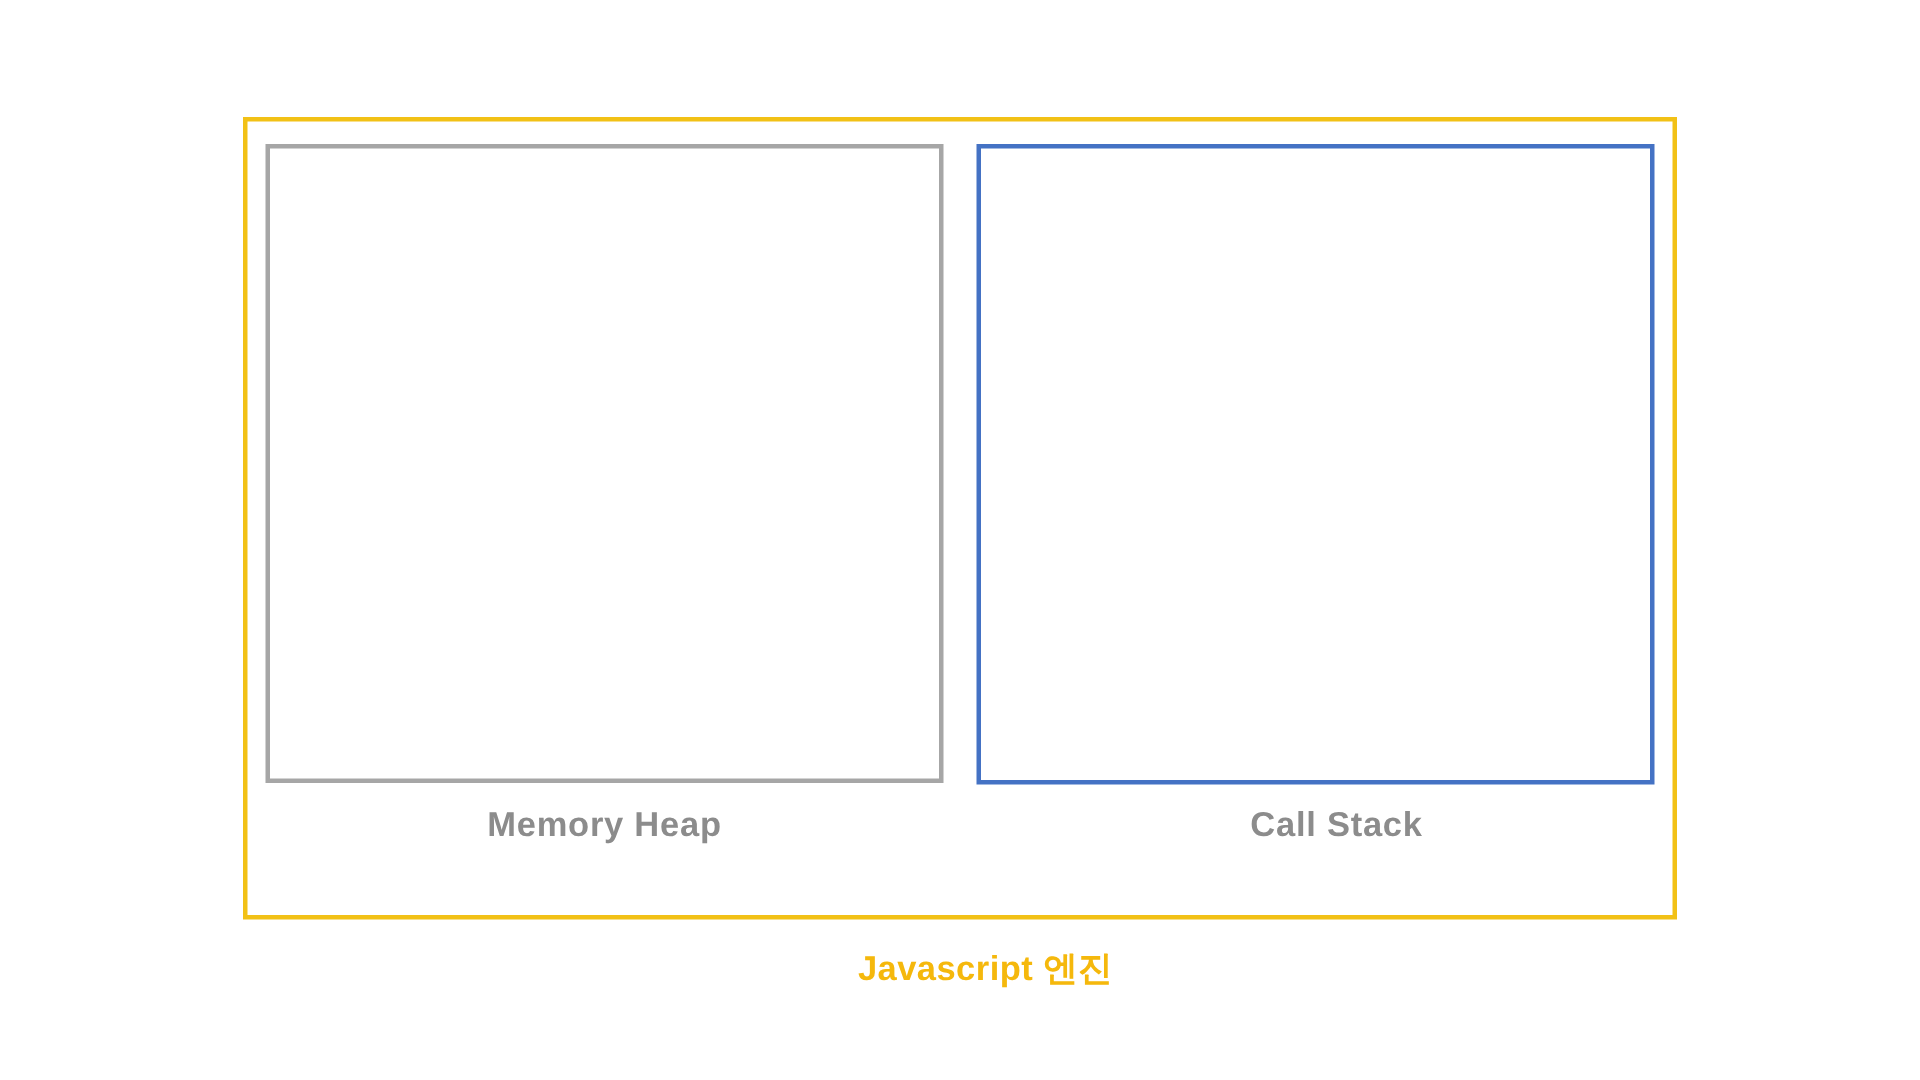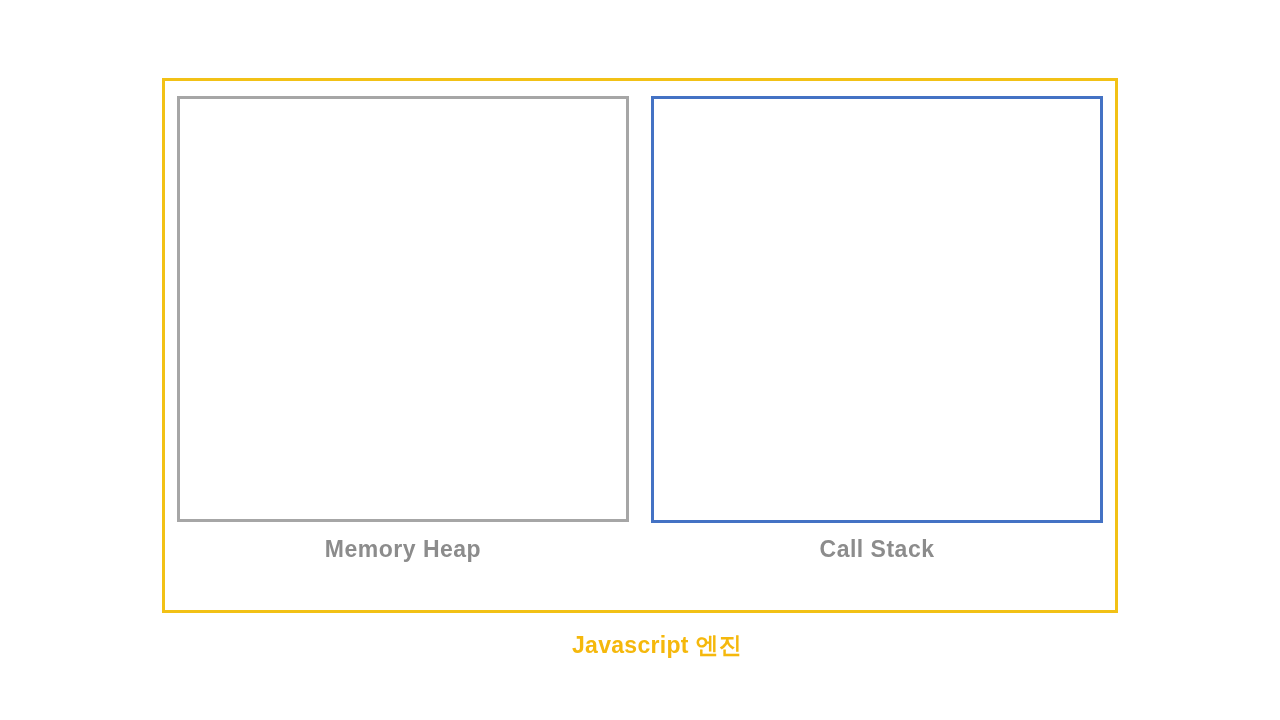--- a/index.html
+++ b/index.html
@@ -50,21 +50,21 @@
     top: 536px;
     width: 452px;
     text-align: center;
     font-size: 23px;
     font-weight: 700;
     letter-spacing: 0.5px;
     color: var(--box-label-text, #8C8C8C);
     line-height: 1.2;
   }
   .heap-label { left: 177px; }
-  .stack-label { left: 651px; }
+  .stack-label { left: 665px; }
   .engine-label {
     position: absolute;
     left: 0;
     top: 632px;
     width: 1280px;
     text-align: center;
     font-size: 23px;
     font-weight: 700;
     letter-spacing: 0.3px;
     color: var(--engine-label-text, #F2B90D);

